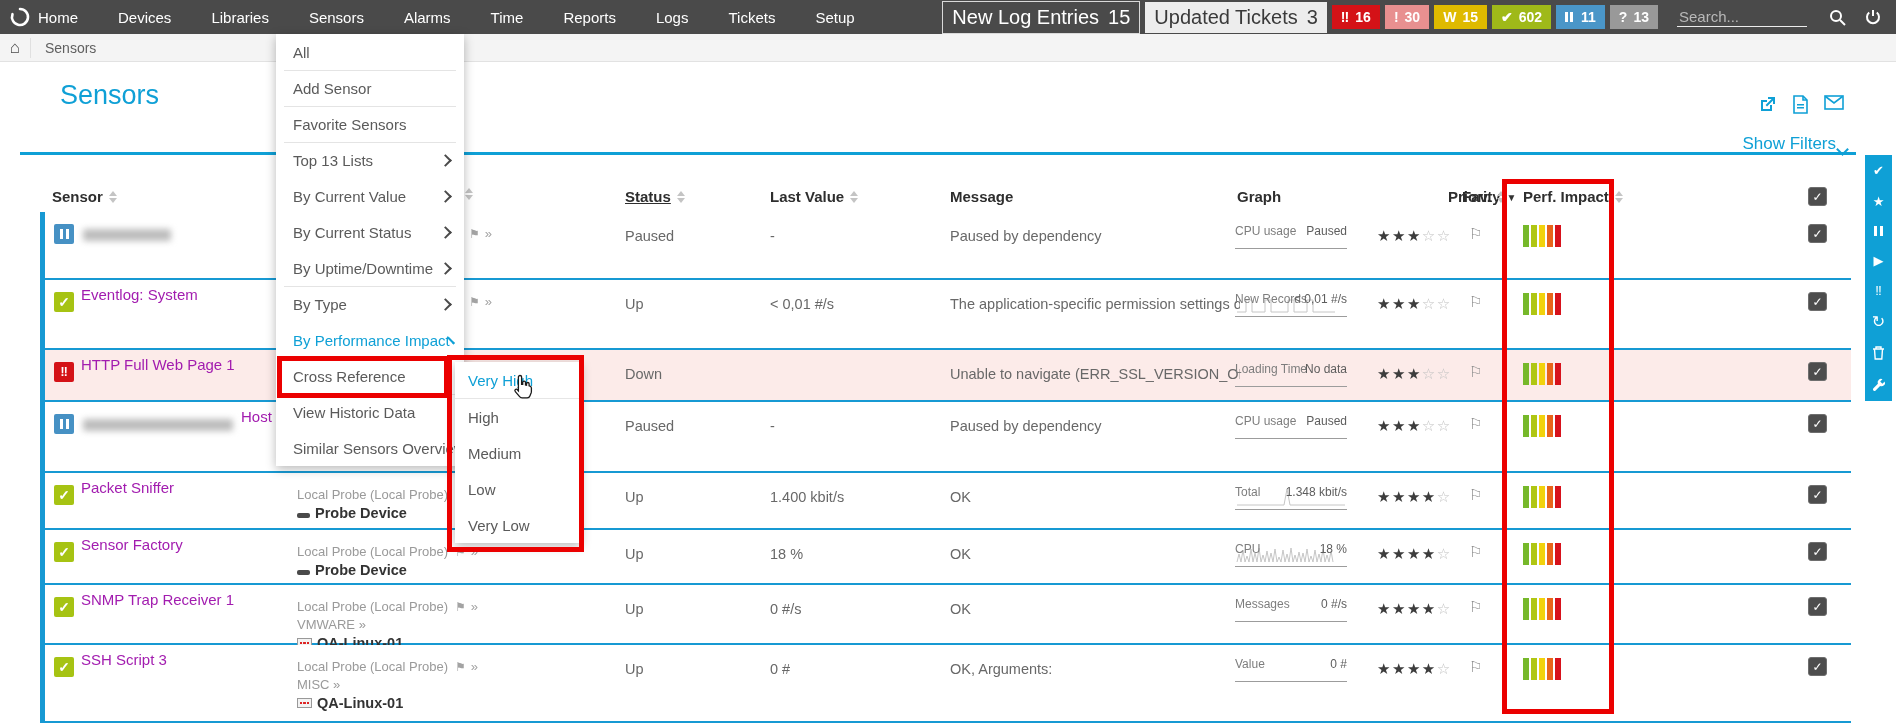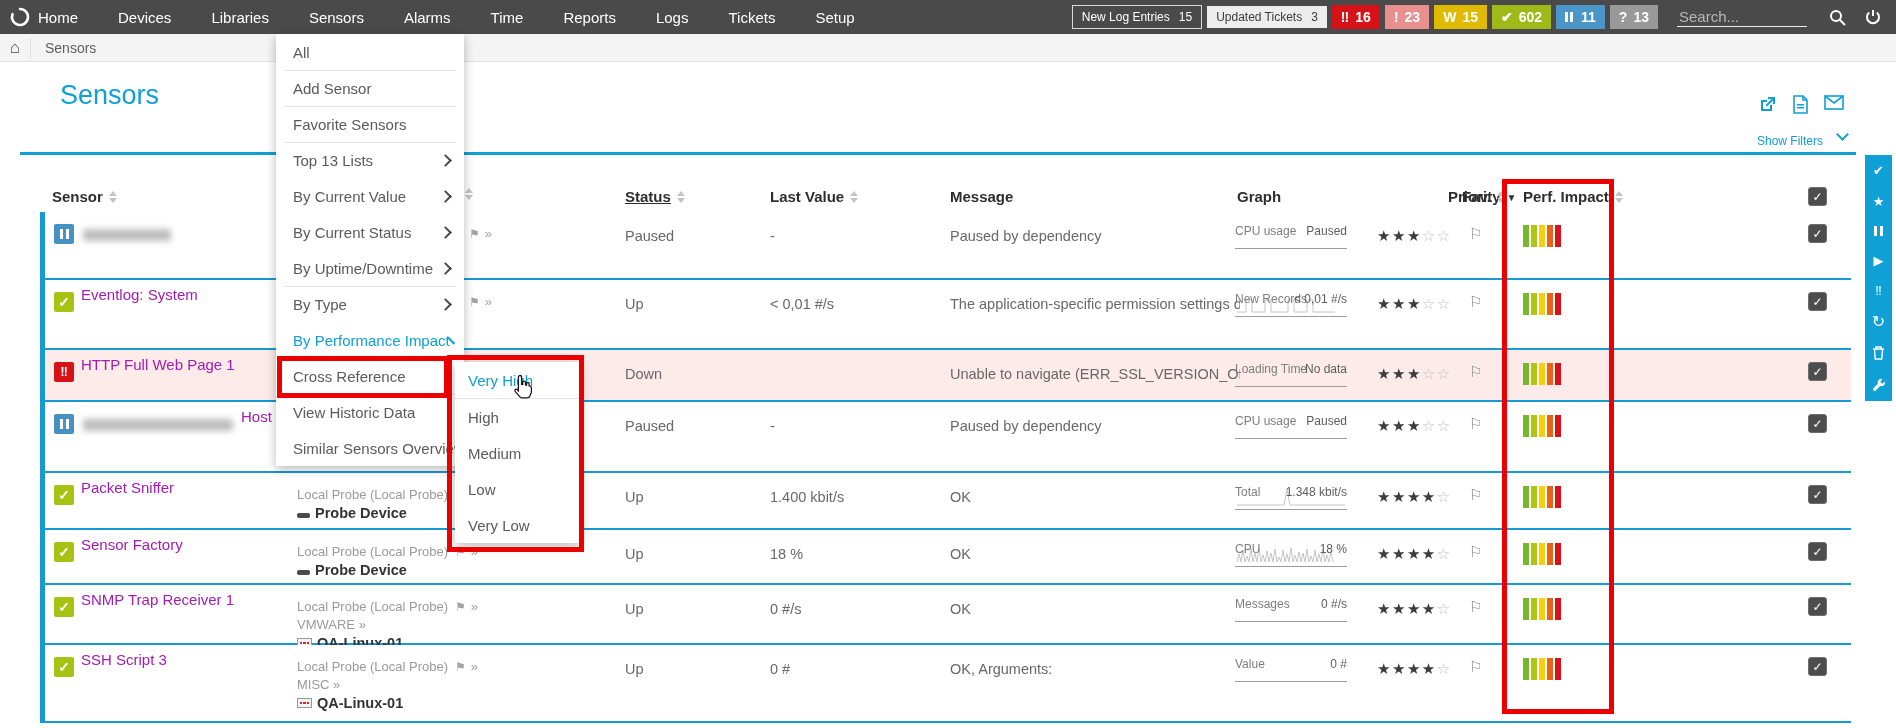--- a/index.html
+++ b/index.html
@@ -5,38 +5,38 @@
   html,body{margin:0;padding:0;background:#fff}
   #screen{position:relative;width:1896px;height:728px;overflow:hidden;background:#fff;
           font-family:"Liberation Sans",sans-serif;
           --accent:#0FA0D6;--line:#1799D3;--annot:#EB0000;--navbg:#4A4A4A;--pink:#FCEBE9}
   
   #topnav{position:absolute;left:0;top:0;width:100%;height:34px;background:var(--navbg);
           display:flex;align-items:center;color:#fff;z-index:7}
   #logo{margin:0 7px 0 9px;display:flex}
   .navitem{font-size:15px;margin-right:40px;white-space:nowrap;cursor:pointer}
   #nav-right{margin-left:auto;display:flex;align-items:center;gap:5px;padding-right:8px}
-  .bbox{font-size:12px;padding:4px 9px;display:flex;gap:9px;align-items:center;white-space:nowrap}
+  .bbox{font-size:20px;padding:4px 9px;display:flex;gap:9px;align-items:center;white-space:nowrap}
   .bbox.dark{border:1px solid #d9d9d9;color:#fff}
   .bbox.light{background:#ededed;color:#3a3a3a}
   .abadge{display:flex;align-items:center;gap:6px;padding:4px 9px;color:#fff;font-size:14px;font-weight:bold}
   .pb2{width:3px;height:10px;background:#fff;display:inline-block;margin-right:2px}
   #searchwrap{width:130px;border-bottom:1px solid #ececec;margin:0 10px 0 14px}
   #search-input{background:transparent;border:0;color:#ddd;font-size:15px;width:100%;outline:none;font-family:"Liberation Sans",sans-serif}
   #search-input::placeholder{color:#b8b8b8}
   .nicon{display:flex;align-items:center;padding:0 7px;cursor:pointer}
   
   #breadcrumb{position:absolute;left:0;top:34px;width:100%;height:27px;background:#f4f4f4;
               border-bottom:1px solid #e2e2e2;display:flex;align-items:center;font-size:14px;color:#5f5f5f}
   #bc-home{width:30px;text-align:center;color:#4a4a4a;font-size:17px;border-right:1px solid #e0e0e0;cursor:pointer}
   #crumb{margin-left:14px}
   
   #page-title{position:absolute;left:60px;top:80px;font-size:27px;color:var(--accent)}
   #title-icons{position:absolute;top:95px;left:1758px;display:flex;gap:15px;color:var(--accent)}
-  #show-filters{position:absolute;top:134px;right:49px;color:var(--accent);font-size:12px;display:flex;gap:15px;align-items:flex-start;cursor:pointer}
+  #show-filters{position:absolute;top:134px;right:49px;color:var(--accent);font-size:17px;display:flex;gap:2px;align-items:flex-end;cursor:pointer}
   .chevdown{width:7px;height:7px;border-right:2px solid var(--accent);border-bottom:2px solid var(--accent);transform:rotate(45deg);margin-top:-4px}
   #tabline{position:absolute;left:20px;top:152px;width:1836px;height:3px;background:var(--accent)}
   
   .hcell{position:absolute;top:188px;font-size:15px;font-weight:bold;color:#2e2e2e;display:flex;gap:6px;align-items:center;white-space:nowrap}
   .sort{display:inline-flex;flex-direction:column;gap:2px}
   .tu{width:0;height:0;border:4px solid transparent;border-top:0;border-bottom:5px solid #c4c4c4}
   .td{width:0;height:0;border:4px solid transparent;border-bottom:0;border-top:5px solid #c4c4c4}
   .caret{font-size:10px;color:#333;margin-top:1px}
   
   #tbl{position:absolute;left:40px;top:212px;width:1806px;border-left:5px solid var(--line);z-index:1}
@@ -128,21 +128,21 @@
         <span>Updated Tickets</span>
         <span>3</span>
       </div>
       <div id="alert-badges" style="display:flex;gap:5px">
           <span class="abadge" style="background: rgb(212, 18, 23);">
             <span>‼</span>
             <span>16</span>
           </span>
           <span class="abadge" style="background: rgb(232, 144, 144);">
             <span>!</span>
-            <span>23</span>
+            <span>30</span>
           </span>
           <span class="abadge" style="background: rgb(223, 186, 0);">
             <span>W</span>
             <span>15</span>
           </span>
           <span class="abadge" style="background: rgb(159, 185, 25);">
             <span>✔</span>
             <span>602</span>
           </span>
           <span class="abadge" style="background: rgb(74, 150, 200);">

